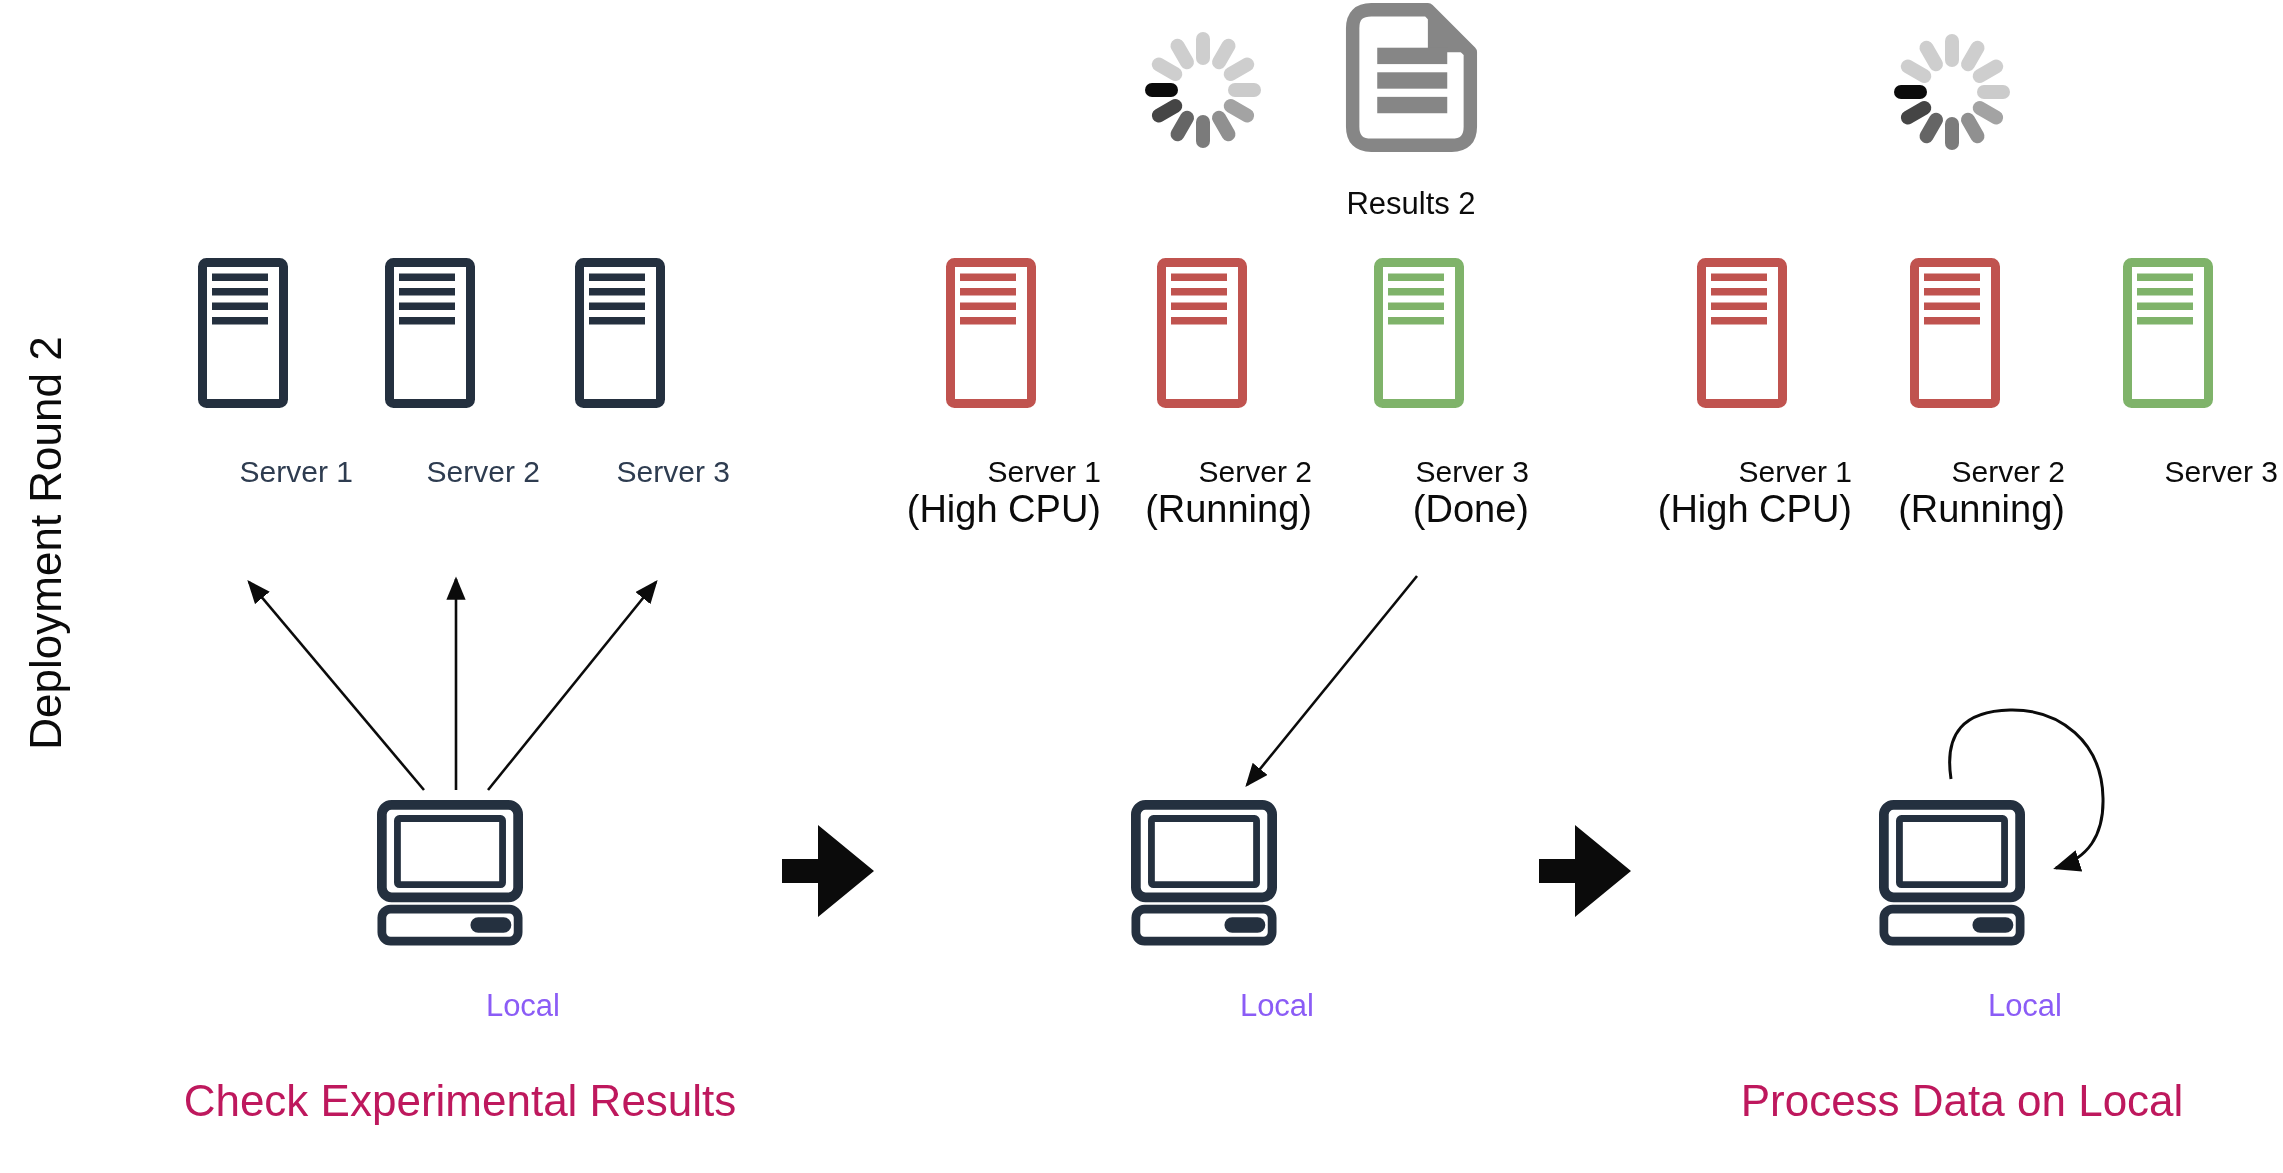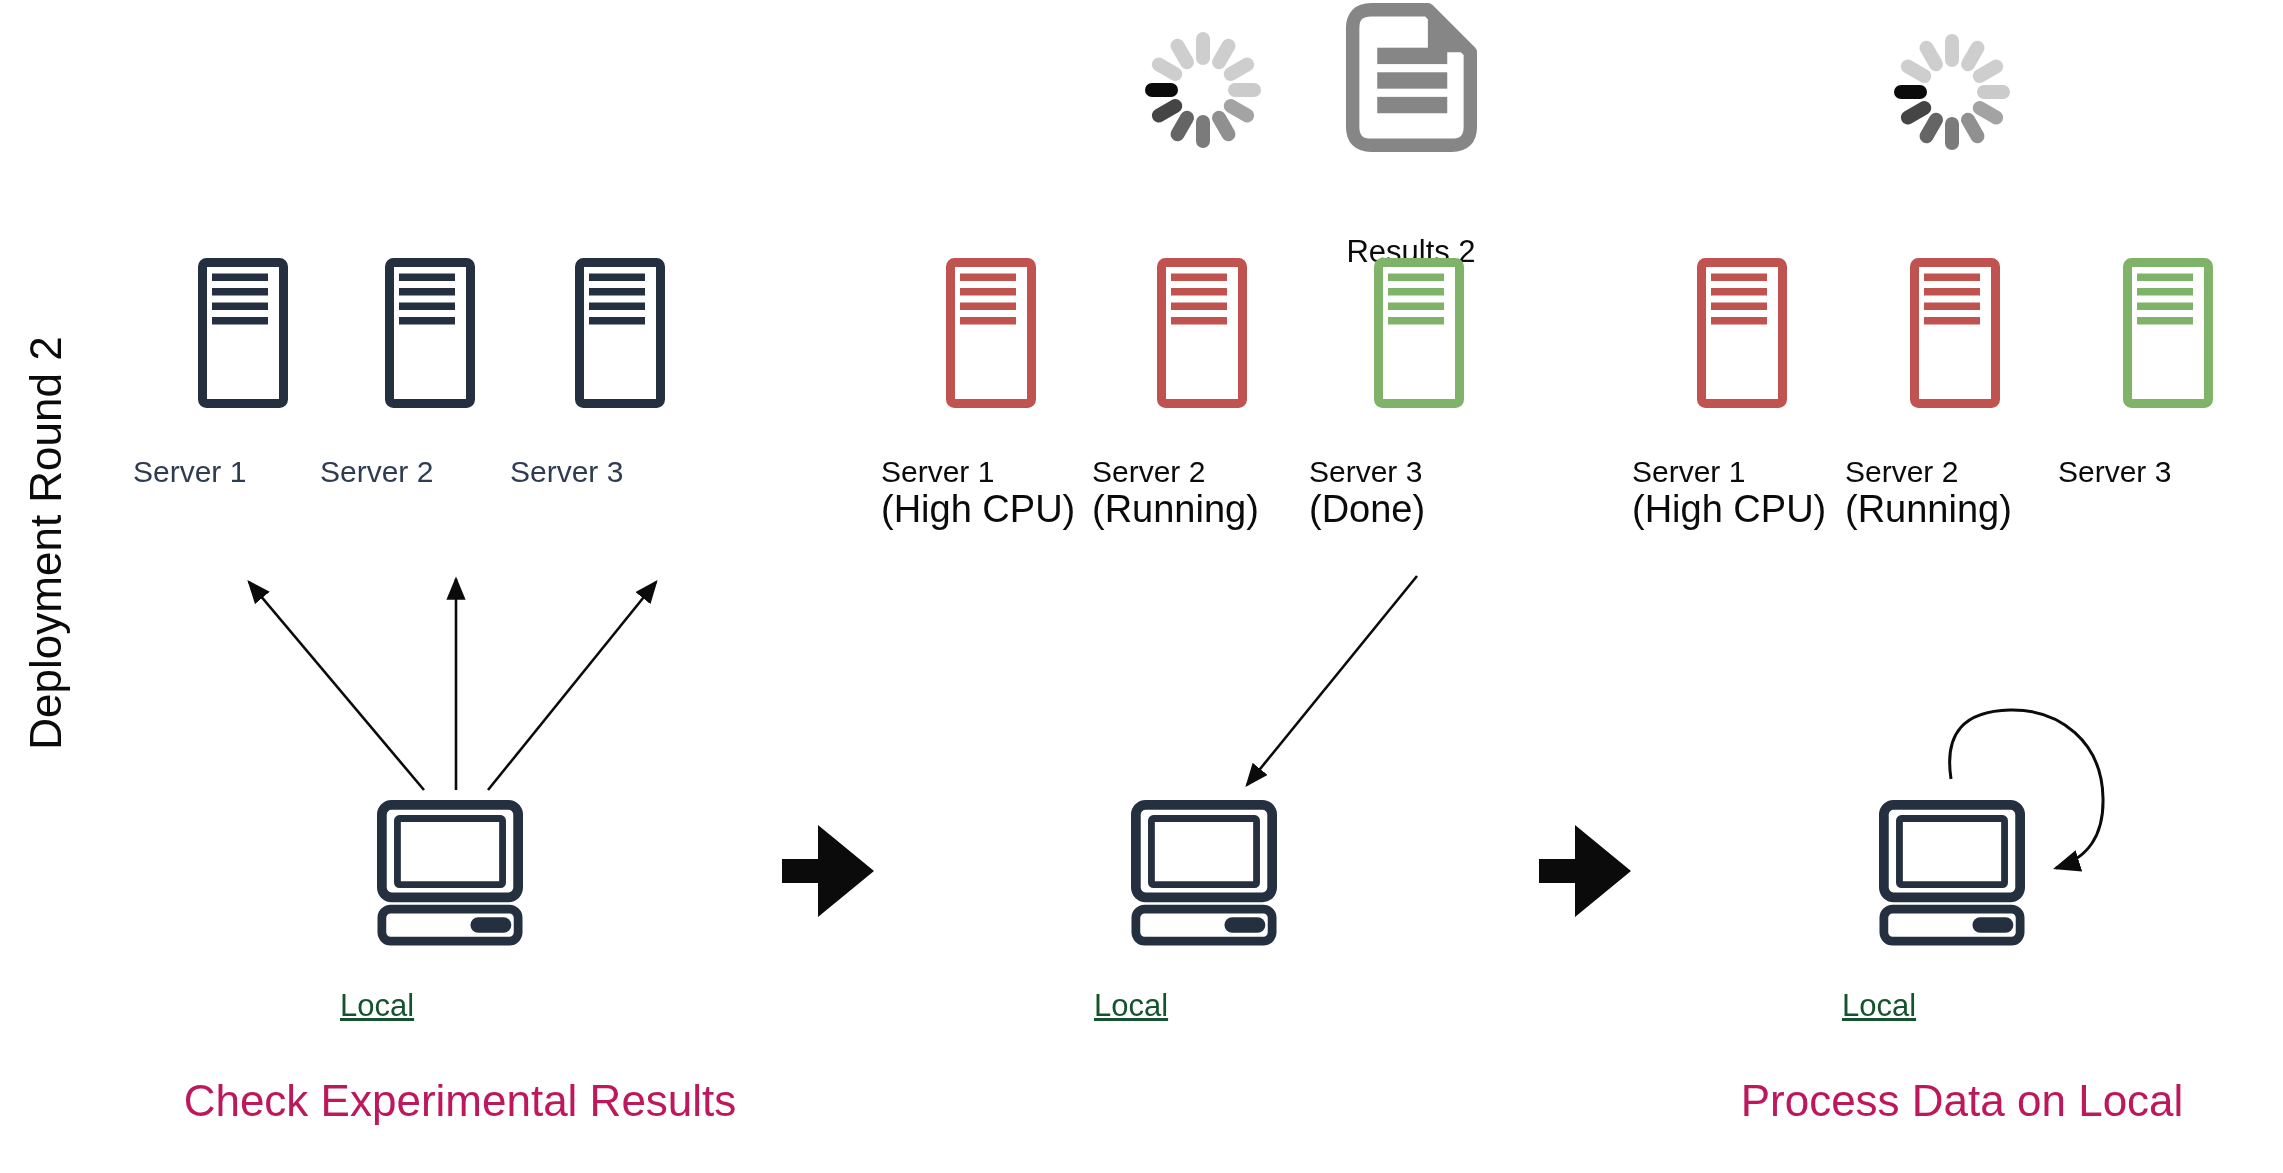--- a/index.html
+++ b/index.html
@@ -10,43 +10,43 @@
   svg{display:block;}
 
   
   .vertical-label{
     position:absolute;left:46px;top:543px;
     transform:translate(-50%,-50%) rotate(-90deg);
     font-size:44px;color:#0b0b0b;white-space:nowrap;
   }
 
   
-  .server-unit{position:absolute;width:220px;top:258px;text-align:left;}
+  .server-unit{position:absolute;width:220px;top:258px;text-align:right;}
   .server-unit svg{margin:0 auto;}
   .server--navy{color:#24303F;}
   .server--red{color:#C0534F;}
   .server--green{color:#7FB36A;}
   .server-name{margin-top:46px;font-size:30px;line-height:36px;}
   .server-status{font-size:38px;line-height:38px;}
   .label-navy .server-name{color:#2E3C50;}
   .label-black .server-name,.label-black .server-status{color:#0b0b0b;}
 
   
   .computer{position:absolute;top:800px;width:146px;height:146px;color:#24303F;}
-  .local-label{position:absolute;top:988px;width:220px;text-align:left;
-    font-size:31px;color:#14532d;text-decoration:underline;}
+  .local-label{position:absolute;top:988px;width:220px;text-align:right;
+    font-size:31px;color:#8b5cf6;}
 
   
   .caption{position:absolute;top:1076px;width:720px;text-align:center;
     font-size:44px;color:#be185d;white-space:nowrap;}
 
   
   .doc-icon{position:absolute;left:1340px;top:3px;}
   .results-label{position:absolute;left:1311px;top:186px;width:200px;text-align:center;
-    font-size:31px;color:#0b0b0b;margin-top:48px;}
+    font-size:31px;color:#0b0b0b;}
 
   .spinner{position:absolute;width:120px;height:120px;}
   #spinner-scp{left:1143px;top:30px;}
   #spinner-process{left:1892px;top:32px;}
 
   .overlay{position:absolute;left:0;top:0;pointer-events:none;}
 </style>
 </head>
 <body>
 

